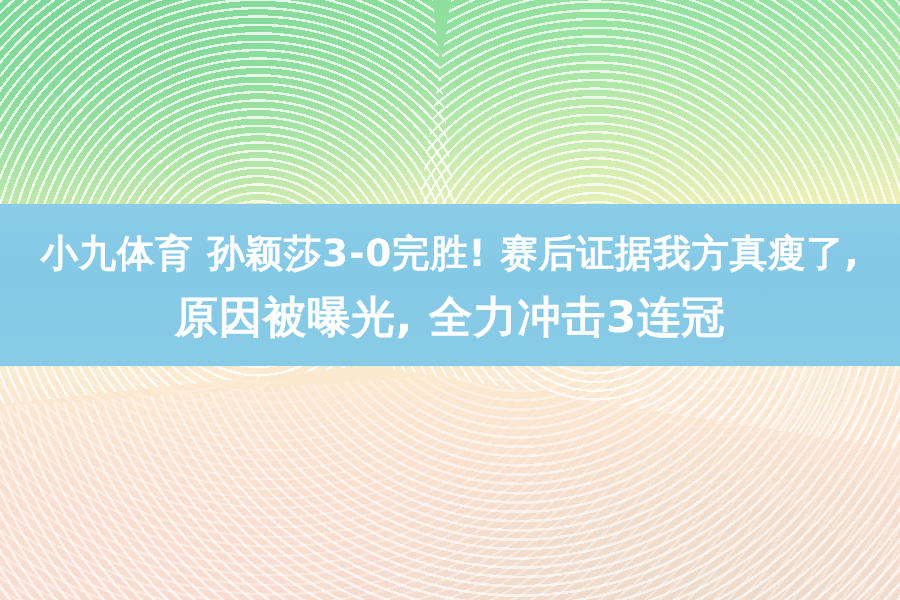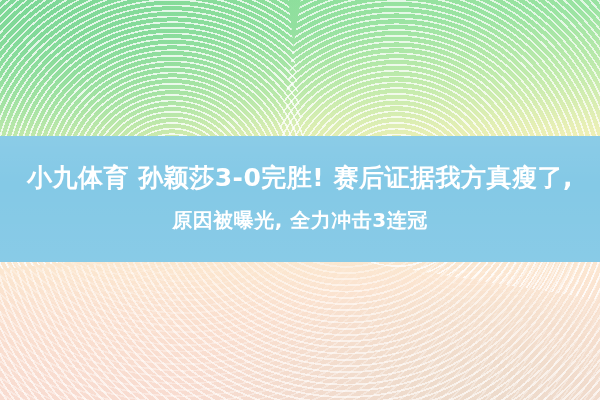--- a/index.html
+++ b/index.html
@@ -162,21 +162,21 @@
     mask-image: radial-gradient(circle at 18% 6%, rgba(0,0,0,0.9) 18%, rgba(0,0,0,0.0) 92%);
     opacity: 0.32;
   }
 
   
   .headline-banner {
     position: absolute;
     left: 0;
     right: 0;
     top: 136px;
-    height: 126px;
+    height: 108px;
     background: #84c9e6;
     display: flex;
     flex-direction: column;
     align-items: center;
     justify-content: center;
     overflow: hidden;
   }
   .headline-banner::after {
     
     content: "";
@@ -195,21 +195,21 @@
     font-size: 25px;
     line-height: 42px;
     letter-spacing: 0.5px;
     text-align: center;
     width: 100%;
     padding: 0 6px;
     box-sizing: border-box;
     white-space: nowrap;
   }
   .headline-line-1 { font-size: 25px; }
-  .headline-line-2 { font-size: 20px; }
+  .headline-line-2 { font-size: 29px; }
 </style>
 </head>
 <body>
 
 <div id="stage">
 
   <div class="bg-base"></div>
   <div class="bg-lower-wash"></div>
 
   <div class="moire moire-tl"></div>

